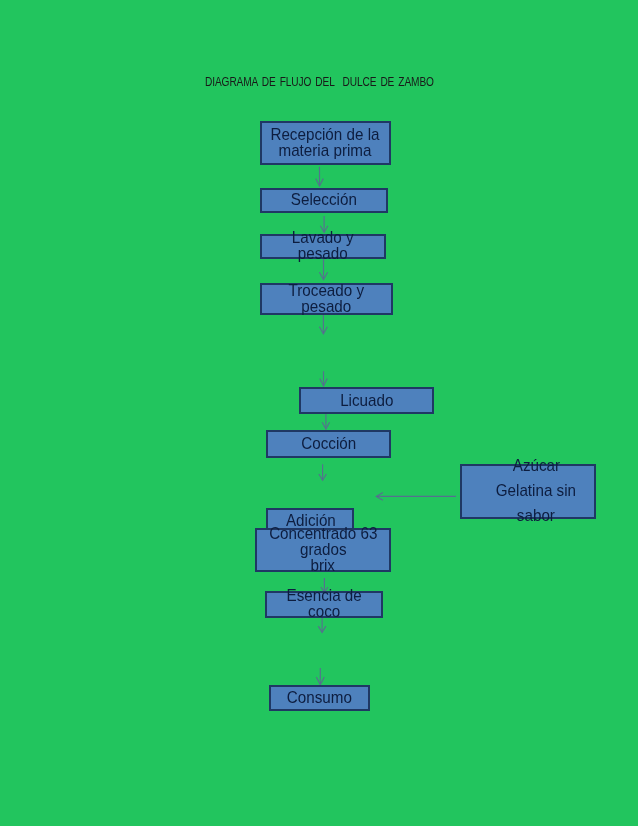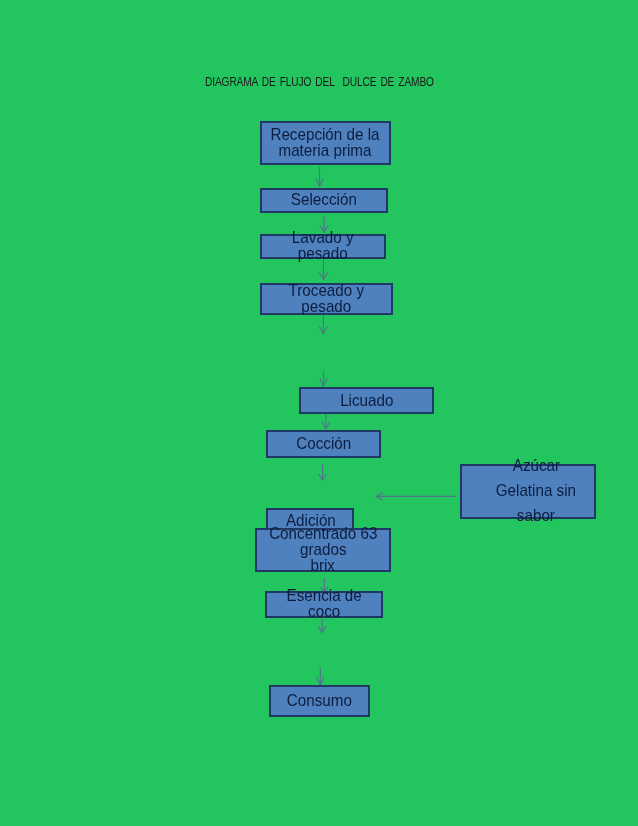--- a/index.html
+++ b/index.html
@@ -98,38 +98,38 @@
 
   <div class="node" style="left:260.15px;top:282.9px;width:132.65px;height:32.4px;">
     <div class="nodetext"><span>Troceado y pesado</span></div>
   </div>
 
 
   <div class="node" style="left:254.6px;top:387.4px;width:135.85px;height:26.6px;margin-left:44px;">
     <div class="nodetext"><span>Licuado</span></div>
   </div>
 
-  <div class="node" style="left:266.45px;top:430.1px;width:115px;height:27.7px;">
+  <div class="node" style="left:266.45px;top:430.1px;width:125px;height:27.7px;">
     <div class="nodetext"><span>Cocción</span></div>
   </div>
 
   <div class="node" style="left:266.4px;top:508px;width:88px;height:25.8px;">
     <div class="nodetext"><span>Adición</span></div>
   </div>
 
   <div class="node" style="left:254.55px;top:528.35px;width:136.55px;height:43.9px;">
     <div class="nodetext"><span>Concentrado 63 grados</span><br><span>brix</span></div>
   </div>
 
   <div class="node" style="left:265.2px;top:590.8px;width:118.3px;height:26.85px;">
     <div class="nodetext"><span>Esencia de coco</span></div>
   </div>
 
 
-  <div class="node" style="left:268.55px;top:685.1px;width:101.85px;height:32px;">
+  <div class="node" style="left:268.55px;top:685.1px;width:101.85px;height:26px;">
     <div class="nodetext"><span>Consumo</span></div>
   </div>
 
   <div class="node" style="left:460.15px;top:463.9px;width:135.8px;height:54.8px;">
     <div class="nodetext wide"><span>Azúcar</span><br><span>Gelatina sin sabor</span></div>
   </div>
 
 </div>
 
 </body></html>

